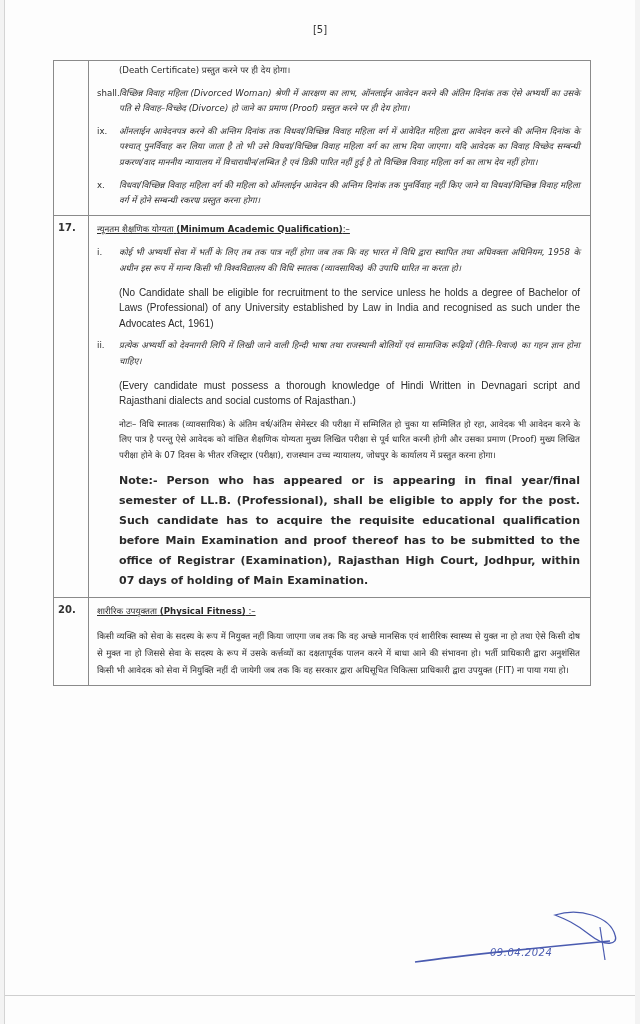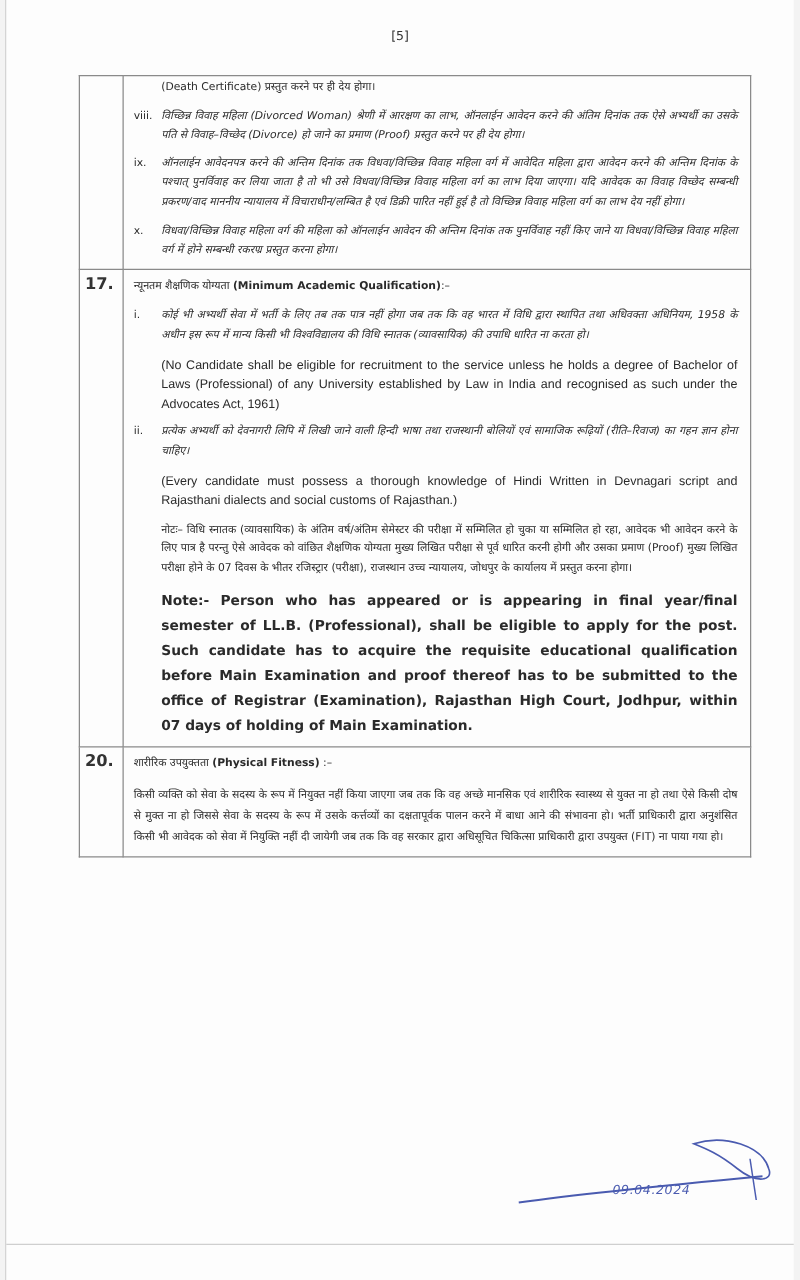--- a/index.html
+++ b/index.html
@@ -13,33 +13,33 @@
   .page {
     position: absolute; left: 4px; top: 0; width: 630px; height: 1024px;
     background: #fdfdfd;
     border-left: 1px solid #d4d4d4;
   }
   .page-num {
     position: absolute; top: 24px; left: 0; width: 100%;
     text-align: center; font-size: 10px; color: #333;
   }
   table.doc {
-    position: absolute; left: 58px; top: 60px; width: 538px;
+    position: absolute; left: 48px; top: 60px; width: 538px;
     border-collapse: collapse;
     font-size: 8.6px; line-height: 15.6px;
   }
   table.doc td { border: 1px solid #8a8a8a; vertical-align: top; }
-  td.num { width: 30px; font-size: 13px; font-weight: bold; padding: 4px 0 0 4px; color:#333;margin-left:47px; }
+  td.num { width: 30px; font-size: 10px; font-weight: bold; padding: 4px 0 0 4px; color:#333;margin-left:47px; }
   td.content { padding: 2px 10px 6px 8px; }
   .item { display: flex; margin-top: 7px; }
   .item:first-child { margin-top: 0; }
   .roman { width: 22px; flex: none; font-size: 8.6px; }
   .text { flex: 1; text-align: justify; font-style: italic; }
   .continuation { padding-left: 22px; text-align: justify; }
-  .heading { margin: 4px 0 8px 0; }
+  .heading { text-decoration: underline; margin: 4px 0 8px 0; }
   .heading b { font-weight: bold; }
   .en-serif { font-family: Liberation Sans, sans-serif; font-size: 10px; }
   .note-en { font-weight: bold; font-size: 11px; line-height: 20px; }
   .sub { margin-top: 8px; padding-left: 22px; text-align: justify; }
   .plain { text-align: justify; margin-top: 0; line-height: 17px; }
   .signature {
     position: absolute; left: 400px; top: 905px; width: 220px; height: 80px;
   }
   .sig-date {
     position: absolute; left: 485px; top: 947px;
@@ -56,21 +56,21 @@
 <div class="page">
   <div class="page-num">[5]</div>
 
   <table class="doc">
     <tbody>
         <tr>
       <td class="num"></td>
       <td class="content">
         <div class="continuation">(Death Certificate) प्रस्तुत करने पर ही देय होगा।</div>
         <div class="item">
-          <span class="roman">viii.</span>
+          <span class="roman">shall.</span>
           <span class="text">विच्छिन्न विवाह महिला (Divorced Woman) श्रेणी में आरक्षण का लाभ, ऑनलाईन आवेदन करने की अंतिम दिनांक तक ऐसे अभ्यर्थी का उसके पति से विवाह–विच्छेद (Divorce) हो जाने का प्रमाण (Proof) प्रस्तुत करने पर ही देय होगा।</span>
         </div>
         <div class="item">
           <span class="roman">ix.</span>
           <span class="text">ऑनलाईन आवेदनपत्र करने की अन्तिम दिनांक तक विधवा/विच्छिन्न विवाह महिला वर्ग में आवेदित महिला द्वारा आवेदन करने की अन्तिम दिनांक के पश्चात् पुनर्विवाह कर लिया जाता है तो भी उसे विधवा/विच्छिन्न विवाह महिला वर्ग का लाभ दिया जाएगा। यदि आवेदक का विवाह विच्छेद सम्बन्धी प्रकरण/वाद माननीय न्यायालय में विचाराधीन/लम्बित है एवं डिक्री पारित नहीं हुई है तो विच्छिन्न विवाह महिला वर्ग का लाभ देय नहीं होगा।</span>
         </div>
         <div class="item">
           <span class="roman">x.</span>
           <span class="text">विधवा/विच्छिन्न विवाह महिला वर्ग की महिला को ऑनलाईन आवेदन की अन्तिम दिनांक तक पुनर्विवाह नहीं किए जाने या विधवा/विच्छिन्न विवाह महिला वर्ग में होने सम्बन्धी रकरण्र प्रस्तुत करना होगा।</span>
         </div>

